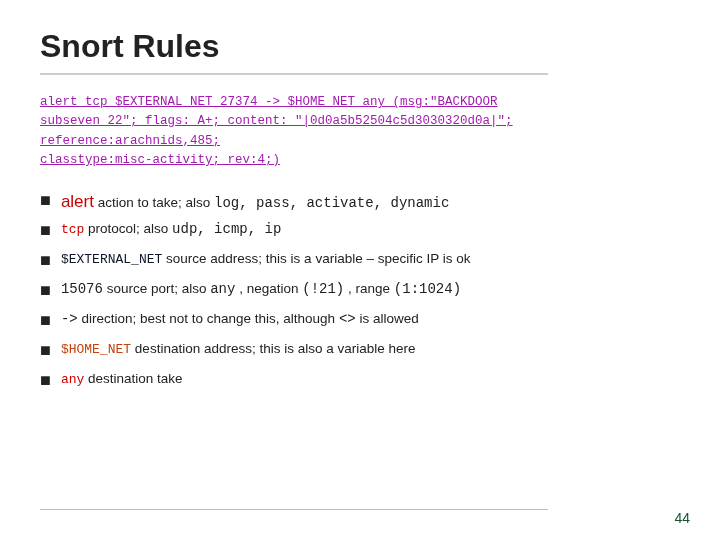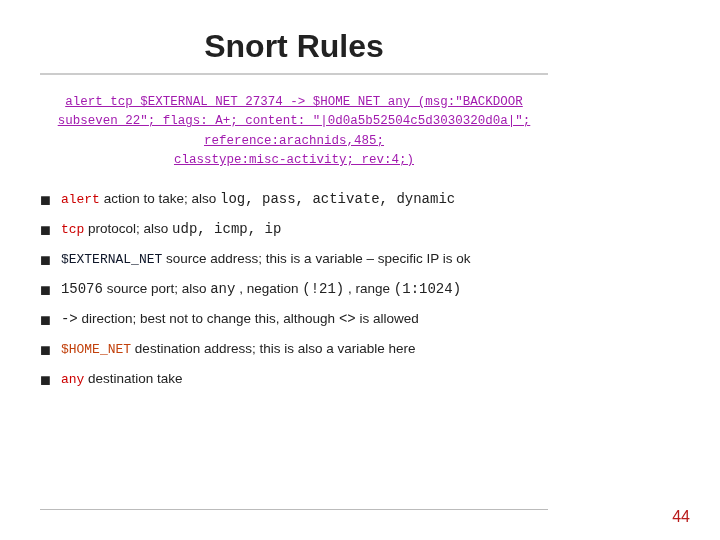--- a/index.html
+++ b/index.html
@@ -12,21 +12,20 @@
       position: relative;
       overflow: hidden;
     }
 
     .page {
       width: 588px;
       height: 540px;
       padding: 28px 40px 20px 40px;
       display: flex;
       flex-direction: column;
-      text-align: center;
     }
 
     .title {
       font-size: 32px;
       font-weight: bold;
       color: #222222;
       margin-bottom: 18px;
       border-bottom: 2px solid #cccccc;
       padding-bottom: 8px;
     }
@@ -66,32 +65,32 @@
       margin-right: 10px;
       margin-top: -2px;
       flex-shrink: 0;
     }
 
     .mono {
       font-family: 'Courier New', Courier, monospace;
       font-size: 14px;
     }
 
-    .kw-alert { color: #cc0000; font-family: Liberation Mono, monospace; font-size: 13px; }
+    .kw-alert { color: #cc0000; font-family: Liberation Sans, sans-serif; font-size: 17px; }
     .kw-tcp   { color: #cc0000; font-family: 'Courier New', Courier, monospace; font-size: 13px; }
     .kw-ext   { color: #0f172a; font-family: 'Courier New', Courier, monospace; font-size: 13px; }
     .kw-home  { color: #c2410c; font-family: 'Courier New', Courier, monospace; font-size: 13px; }
     .kw-any   { color: #cc0000; font-family: 'Courier New', Courier, monospace; font-size: 13px; }
 
     .page-number {
       position: absolute;
       bottom: 14px;
       right: 30px;
-      font-size: 16px;
-      color: #b91c1c;
+      font-size: 14px;
+      color: #14532d;
     }
 
     .divider {
       border: none;
       border-top: 1px solid #bbbbbb;
       margin-top: auto;
       margin-bottom: 10px;
     }
   </style>
 </head>

